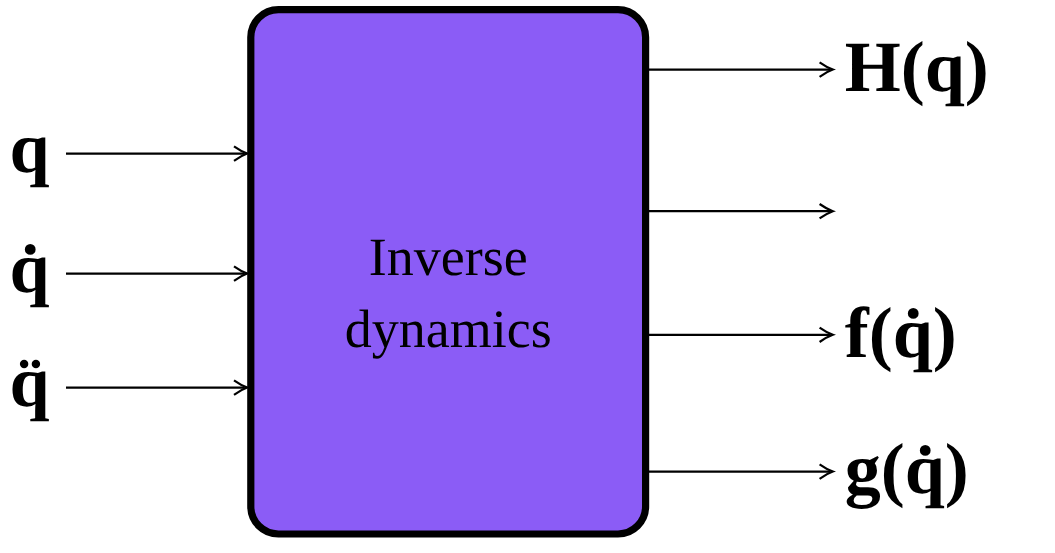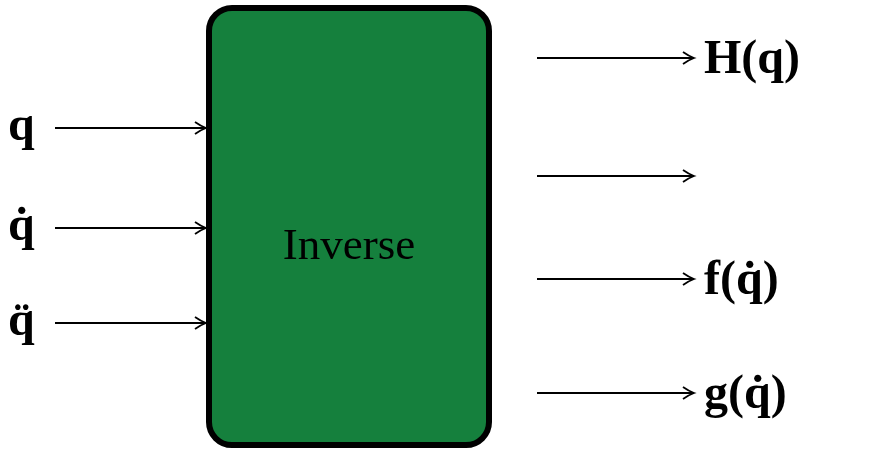--- a/index.html
+++ b/index.html
@@ -10,57 +10,58 @@
     height: 461px;
     background: #ffffff;
     color: #000000;
     font-family: "Liberation Serif", "DejaVu Serif", serif;
     overflow: hidden;
   }
   .solver-block {
     position: absolute;
     left: 206px;
     top: 5px;
-    width: 286px;
+    width: 335px;
     height: 443px;
     border: 6px solid #000000;
     border-radius: 26px;
-    background: #15803d;
+    background: #8b5cf6;
   }
   .block-label {
     position: absolute;
     left: 0;
     right: 0;
     top: calc(50% + 17px);
     transform: translateY(-50%);
     text-align: center;
     font-size: 45px;
     line-height: 60px;
     font-weight: 400;
   }
   .io-label {
     position: absolute;
     font-weight: 700;
-    font-size: 48px;
+    font-size: 60px;
     line-height: 1;
     white-space: nowrap;
   }
   .input-label  { left: 8px;  transform: translateY(-58%); }
   .output-label { left: 704px; transform: translateY(-53%); }
   .arrow { position: absolute; overflow: visible; display: block; }
   .arrow line, .arrow path { stroke: #000000; stroke-width: 1.8; fill: none; }
 </style>
 </head>
 <body>
 
 <div class="canvas">
 
   <div class="solver-block">
     <div class="block-label">
       <div>Inverse</div>
+      <div>dynamics</div>
     </div>
   </div>
 
   <div class="io-label input-label" style="top:128px">q</div>
   <div class="io-label input-label" style="top:228px">q̇</div>
   <div class="io-label input-label" style="top:323px">q̈</div>
 
   <svg class="arrow" style="left:55px; top:118px" width="152" height="20" viewBox="0 0 152 20">
     <line x1="0" y1="10" x2="149" y2="10"></line>
     <path d="M 140 4 Q 146 8.2 151 10 Q 146 11.8 140 16"></path>

